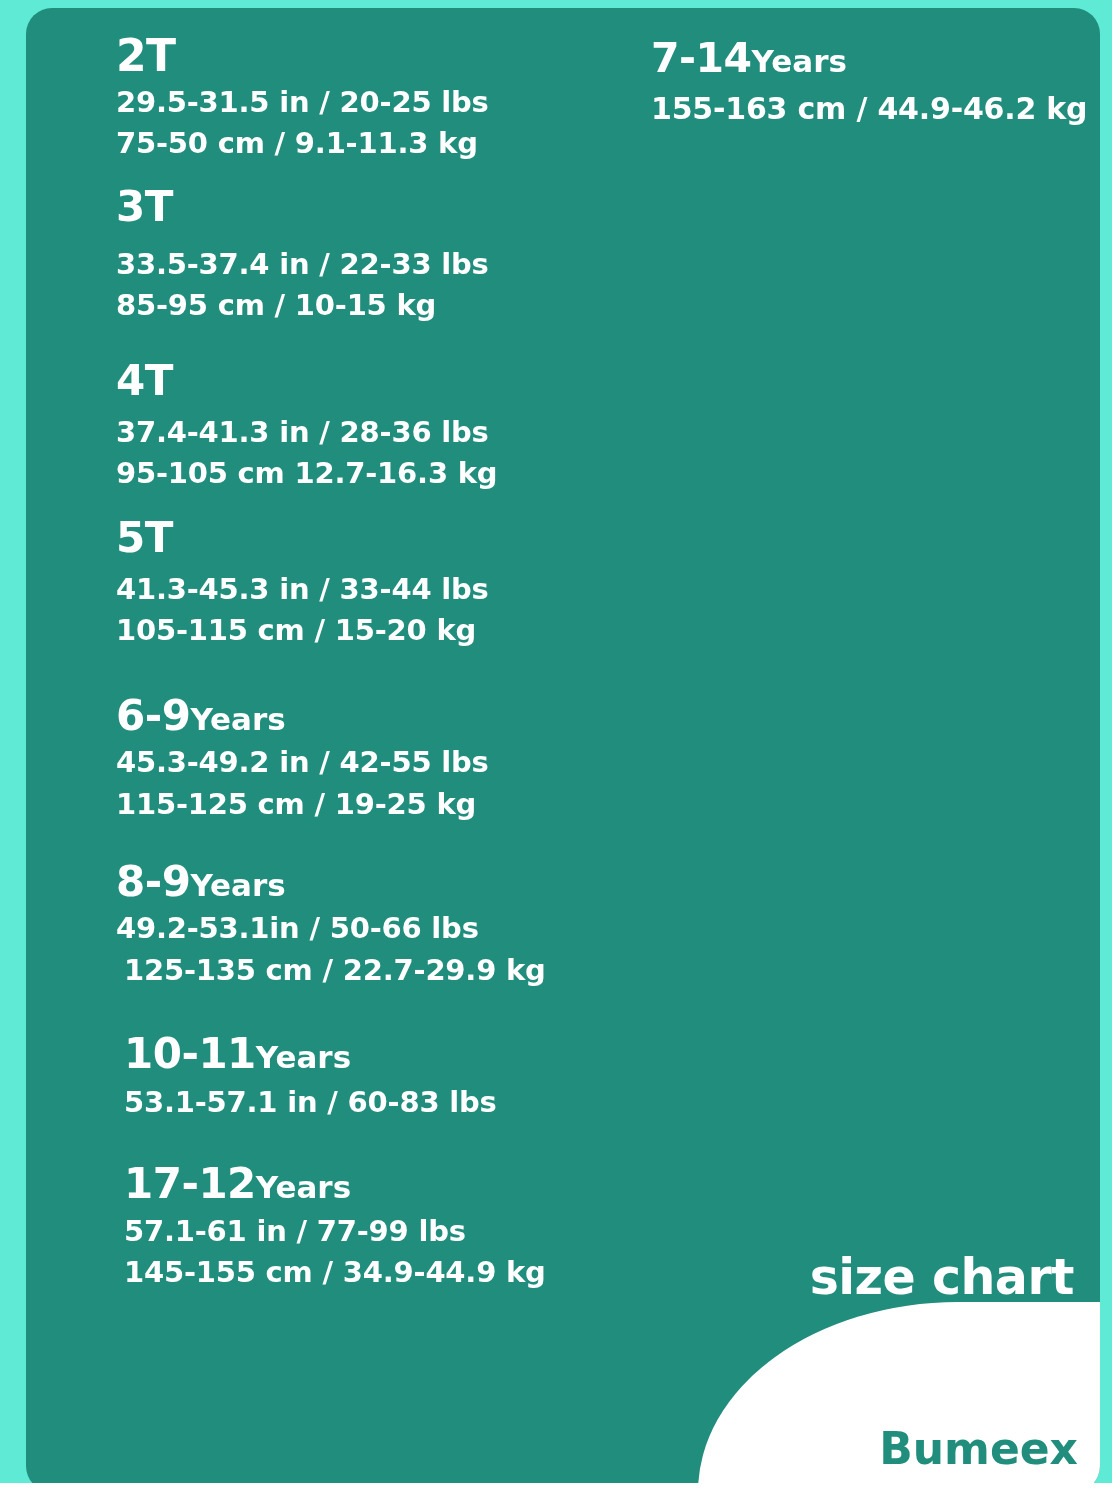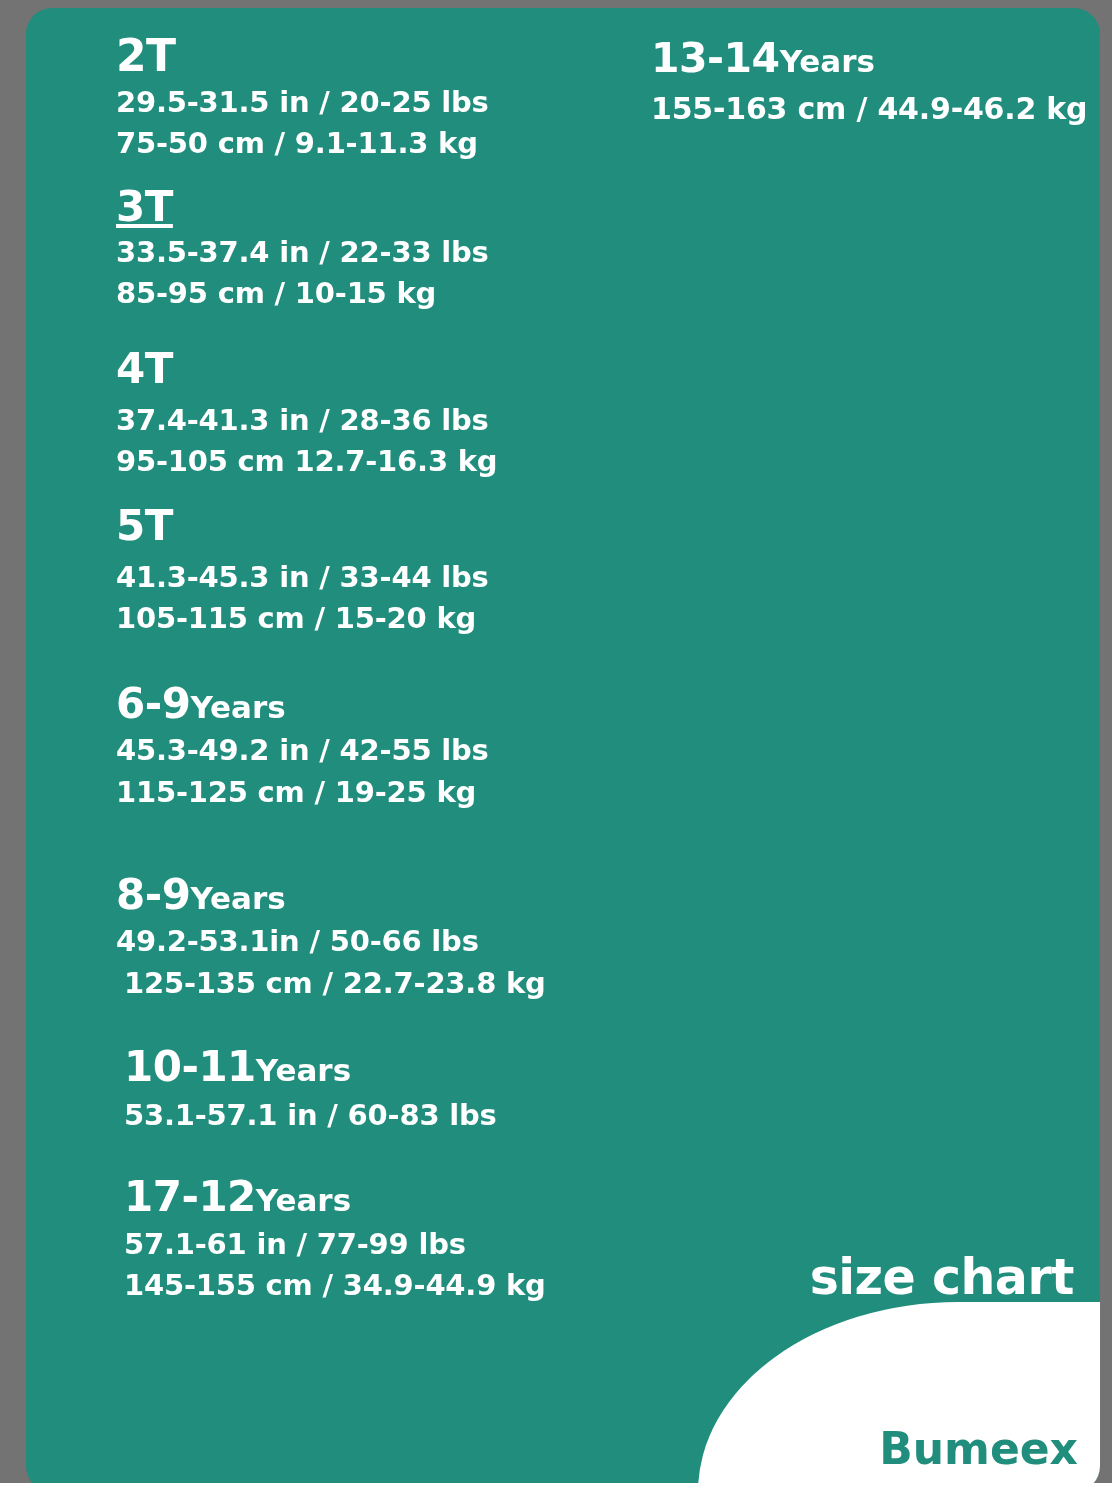--- a/index.html
+++ b/index.html
@@ -6,21 +6,21 @@
   html, body {
     width: 1112px;
     height: 1500px;
     background: #ffffff;
     font-family: "DejaVu Sans", sans-serif;
   }
   #page {
     position: relative;
     width: 1112px;
     height: 1483px;
-    background: #737373;
+    background: #5eead4;
     overflow: hidden;
   }
   .panel {
     position: absolute;
     left: 26px;
     top: 8px;
     width: 1074px;
     height: 1484px;
     background: #208d7d;
     border-radius: 26px;
@@ -56,28 +56,28 @@
     color: #ffffff;
     font-weight: bold;
     font-size: 29px;
     line-height: 1.42;
     letter-spacing: -0.2px;
   }
   
   #e-2t  { margin-top: 4px; }
   #e-2t .size-label { font-size: 44px; }
   #e-3t  { margin-top: 18px; }
-  #e-3t .size-label { margin-bottom: 0; text-decoration: underline; }
+  #e-3t .size-label { margin-bottom: 12px; }
   #e-4t  { margin-top: 30px; }
   #e-4t .size-label { margin-bottom: 6px; }
   #e-5t  { margin-top: 19px; }
   #e-5t .size-label { margin-bottom: 6px; }
   #e-67  { margin-top: 40px; }
   #e-67 .size-label { margin-bottom: 2px; }
-  #e-89  { margin-top: 57px; }
+  #e-89  { margin-top: 32px; }
   #e-89 .size-label { margin-bottom: 2px; }
   #e-1011{ margin-top: 38px; }
   #e-1011 .size-label { margin-bottom: 4px; }
   #e-1112{ margin-top: 36px; }
   #e-1112 .size-label { margin-bottom: 2px; }
   #e-1314 .size-label { font-size: 41px; margin-bottom: 6px; }
   #e-1314 .line { font-size: 30px; }
   .indent-1 { padding-left: 8px; }
   
   .brand-curve {
@@ -142,39 +142,39 @@
 
       <div class="entry" id="e-67">
         <div class="size-label"><span>6-9</span><span class="unit">Years</span></div>
         <div class="line">45.3-49.2 in /  42-55 lbs</div>
         <div class="line">115-125 cm / 19-25 kg</div>
       </div>
 
       <div class="entry" id="e-89">
         <div class="size-label"><span>8-9</span><span class="unit">Years</span></div>
         <div class="line">49.2-53.1in /  50-66 lbs</div>
-        <div class="line indent-1">125-135 cm / 22.7-23.8 kg</div>
+        <div class="line indent-1">125-135 cm / 22.7-29.9 kg</div>
       </div>
 
       <div class="entry indent-1" id="e-1011">
         <div class="size-label"><span>10-11</span><span class="unit">Years</span></div>
         <div class="line">53.1-57.1 in /   60-83 lbs</div>
       </div>
 
       <div class="entry indent-1" id="e-1112">
         <div class="size-label"><span>17-12</span><span class="unit">Years</span></div>
         <div class="line">57.1-61 in /  77-99 lbs</div>
         <div class="line">145-155 cm / 34.9-44.9 kg</div>
       </div>
 
     </div>
 
     <div class="col-right">
       <div class="entry" id="e-1314">
-        <div class="size-label"><span>13-14</span><span class="unit">Years</span></div>
+        <div class="size-label"><span>7-14</span><span class="unit">Years</span></div>
         <div class="line">155-163 cm / 44.9-46.2 kg</div>
       </div>
     </div>
 
     <div class="size-chart-title">size chart</div>
 
     <div class="brand-curve"></div>
     <div class="brand-name">Bumeex</div>
 
   </div>

